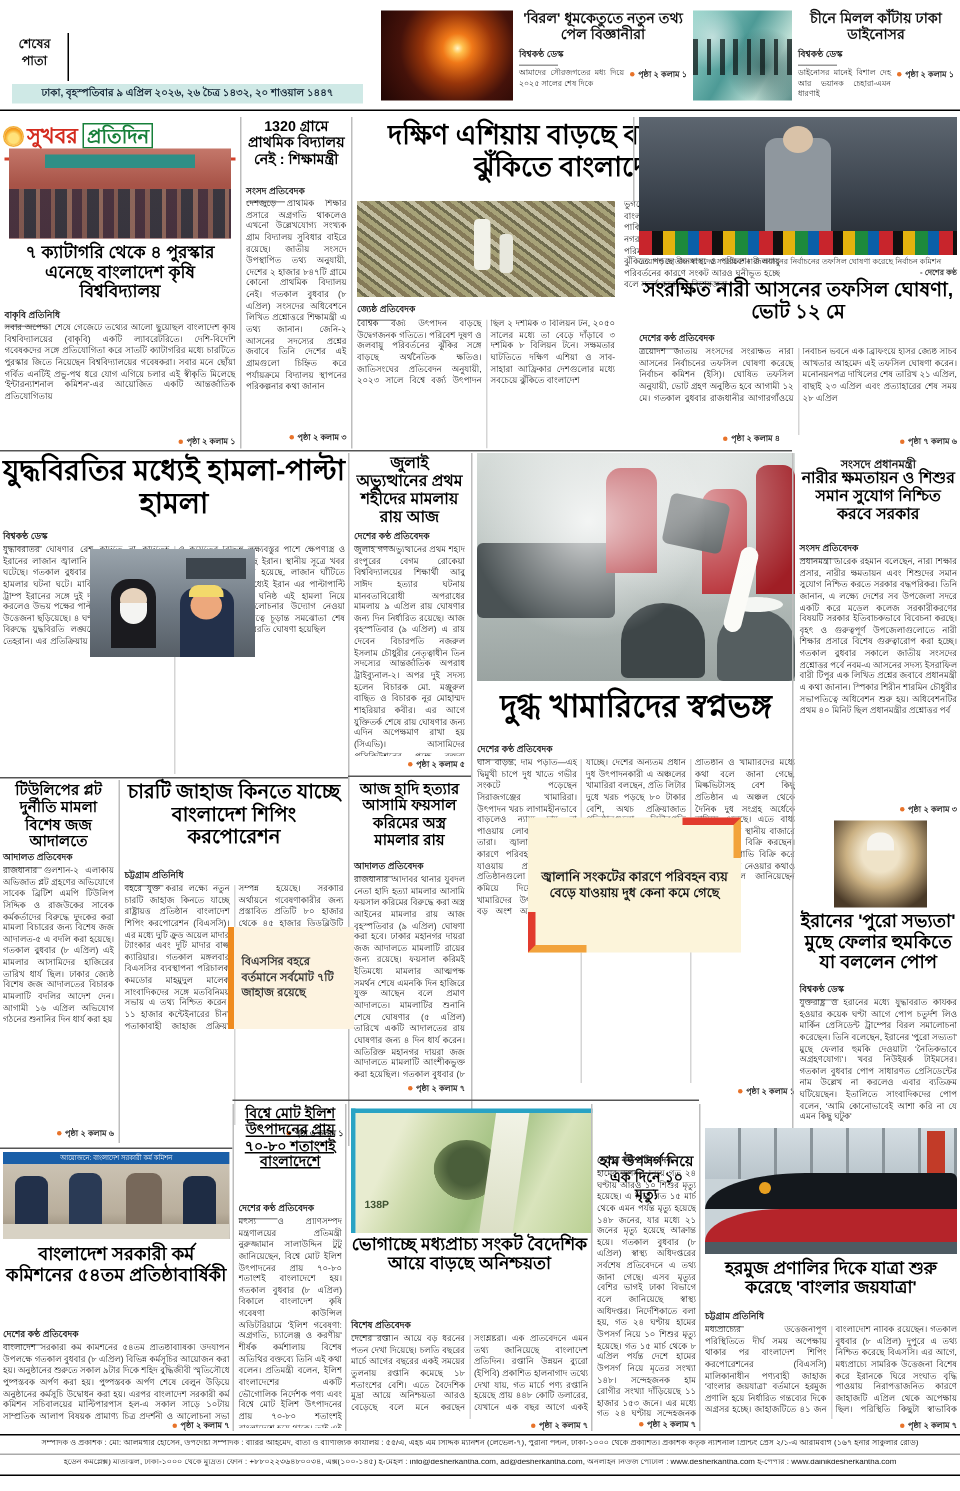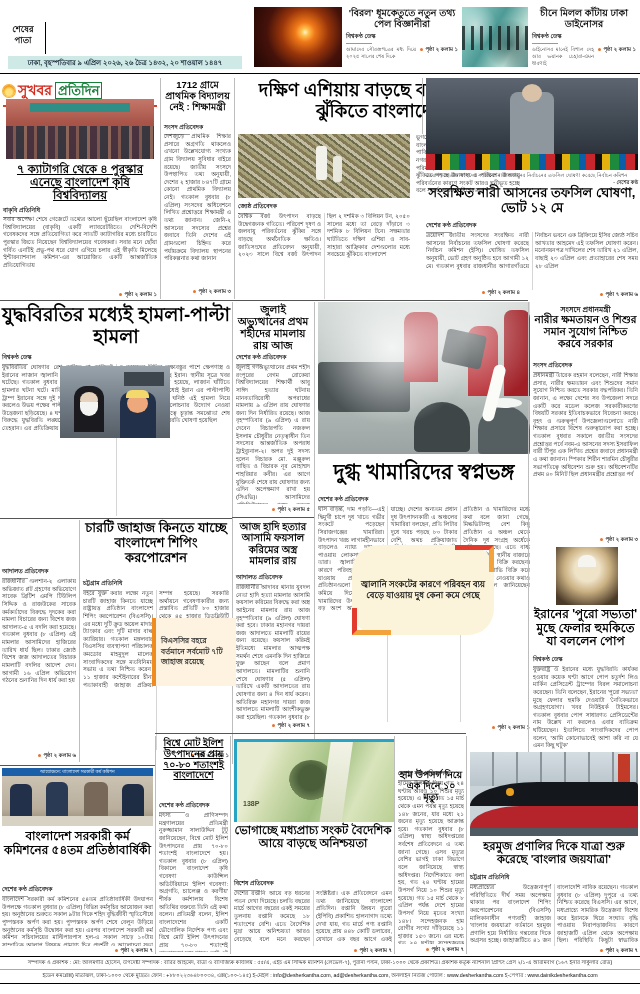--- a/index.html
+++ b/index.html
@@ -27,21 +27,21 @@
   .teaser-sn{font-size:5.2px;color:#333;text-align:justify;line-height:1.3;}
   
   #brand{border-bottom:2px dashed #d4402a;padding-bottom:2px;white-space:nowrap;}
   #brand .red{color:#d42b1e;font-size:14px;font-weight:900;}
   #brand .green{color:#17803a;font-size:13px;font-weight:900;border:1px solid #17803a;padding:0 2px;margin-left:3px;}
   .sun{display:inline-block;width:12px;height:12px;border-radius:50%;
        background:radial-gradient(circle at 50% 60%,#ffe27a 0 35%,#f6a623 60%,#e86a12 100%);
        box-shadow:0 0 0 1px #f2b13a;vertical-align:middle;margin-right:3px;}
   
   .pq{position:absolute;background:#fcf4da;z-index:3;font-weight:bold;text-align:center;
-      display:flex;align-items:center;justify-content:center;padding:6px 8px;line-height:1.35;border-radius:26px;}
+      display:flex;align-items:center;justify-content:center;padding:6px 8px;line-height:1.35;}
   .pq:before{content:"";position:absolute;top:0;right:0;width:34px;height:22px;
       border-top:5px solid #e23b2e;border-right:5px solid #f2a33c;}
   .pq:after{content:"";position:absolute;bottom:0;left:0;width:34px;height:22px;
       border-bottom:5px solid #f2a33c;border-left:5px solid #e23b2e;}
   .obox{position:absolute;background:#fdf3e0;border-left:4px solid #ef8b1f;z-index:3;
       font-size:7.5px;font-weight:bold;color:#333;display:flex;align-items:center;padding:4px 5px;line-height:1.4;text-align:left;}
   
   .strip{position:absolute;left:0;right:0;}
   
   .foot{font-size:5.3px;text-align:center;color:#111;line-height:1.1;white-space:nowrap;overflow:hidden;}
@@ -81,28 +81,28 @@
 
   <div class="hrb" style="left:0;top:73px;width:640px;height:1px;"></div>
 
   <div class="abs" id="brand" style="left:3px;top:79px;width:154px;">
     <span class="sun"></span><span class="red">সুখবর</span><span class="green">প্রতিদিন</span>
   </div>
   <div class="ph" style="left:6px;top:99px;width:148px;height:60px;background:linear-gradient(#c4776a,#a85448 40%,#93443c);">
     <div class="strip" style="top:4px;height:9px;left:24px;right:24px;background:#2f8f86;"></div>
     <div class="strip" style="bottom:0;height:55%;background:repeating-linear-gradient(90deg,#3a2e3e 0 7px,#7a5a52 7px 10px,#27323e 10px 18px,#8a6a5e 18px 21px);opacity:.85;"></div>
   </div>
-  <div class="abs hl" style="left:3px;top:163px;width:154px;font-size:11.5px;text-decoration:underline;">৭ ক্যাটাগরি থেকে ৪ পুরস্কার এনেছে বাংলাদেশ কৃষি বিশ্ববিদ্যালয়</div>
+  <div class="abs hl" style="left:3px;top:163px;width:154px;font-size:11.5px;">৭ ক্যাটাগরি থেকে ৪ পুরস্কার এনেছে বাংলাদেশ কৃষি বিশ্ববিদ্যালয়</div>
   <div class="abs byl" style="left:3px;top:205px;">বাকৃবি প্রতিনিধি</div>
   <div class="abs bd" style="left:3px;top:216px;width:154px;height:74px;">সবার অপেক্ষা শেষে গেজেটে তথ্যের আলো ছুঁয়েছিল বাংলাদেশ কৃষি বিশ্ববিদ্যালয়ের (বাকৃবি) একটি ল্যাবরেটরিতে। দেশি-বিদেশি গবেষকদের সঙ্গে প্রতিযোগিতা করে সাতটি ক্যাটাগরির মধ্যে চারটিতে পুরস্কার জিতে নিয়েছেন বিশ্ববিদ্যালয়ের গবেষকরা। সবার মনে ছোঁয়া গর্বিত এনটিই প্রভু-পথ ধরে যোগ এগিয়ে চলার এই স্বীকৃতি মিলেছে 'ইন্টারন্যাশনাল কমিশন'-এর আয়োজিত একটি আন্তর্জাতিক প্রতিযোগিতায়</div>
   <div class="abs pref" style="left:95px;top:291px;width:62px;"><span class="dot"></span><span>পৃষ্ঠা ২ কলাম ১</span></div>
 
   <div class="vr" style="left:160px;top:78px;height:221px;"></div>
 
-  <div class="abs hl" style="left:164px;top:80px;width:67px;font-size:9.5px;">1712 গ্রামে প্রাথমিক বিদ্যালয় নেই : শিক্ষামন্ত্রী</div>
+  <div class="abs hl" style="left:164px;top:80px;width:67px;font-size:9.5px;">1320 গ্রামে প্রাথমিক বিদ্যালয় নেই : শিক্ষামন্ত্রী</div>
   <div class="abs byl" style="left:164px;top:122px;">সংসদ প্রতিবেদক</div>
   <div class="abs bd" style="left:164px;top:133px;width:67px;height:152px;">দেশজুড়ে প্রাথমিক শিক্ষার প্রসারে অগ্রগতি থাকলেও এখনো উল্লেখযোগ্য সংখ্যক গ্রাম বিদ্যালয় সুবিধার বাইরে রয়েছে। জাতীয় সংসদে উপস্থাপিত তথ্য অনুযায়ী, দেশের ২ হাজার ৮৪৭টি গ্রামে কোনো প্রাথমিক বিদ্যালয় নেই। গতকাল বুধবার (৮ এপ্রিল) সংসদের অধিবেশনে লিখিত প্রশ্নোত্তরে শিক্ষামন্ত্রী এ তথ্য জানান। জেনি-২ আসনের সদস্যের প্রশ্নের জবাবে তিনি দেশের এই গ্রামগুলো চিহ্নিত করে পর্যায়ক্রমে বিদ্যালয় স্থাপনের পরিকল্পনার কথা জানান</div>
   <div class="abs pref" style="left:169px;top:288px;width:62px;"><span class="dot"></span><span>পৃষ্ঠা ২ কলাম ৩</span></div>
 
   <div class="vr" style="left:234px;top:78px;height:221px;"></div>
 
   <div class="abs hl" style="left:238px;top:80px;width:282px;font-size:18px;">দক্ষিণ এশিয়ায় বাড়ছে বর্জ্য সংকট, ঝুঁকিতে বাংলাদেশ</div>
   <div class="ph" style="left:238px;top:134px;width:172px;height:64px;background:repeating-linear-gradient(37deg,#a7a278 0 3px,#6f6b4e 3px 5px,#c2bda0 5px 8px,#857a58 8px 11px),#8f8a66;">
     <div class="abs" style="left:78px;top:12px;width:11px;height:34px;background:#f2f2ea;border-radius:3px;"></div>
     <div class="abs" style="left:95px;top:22px;width:9px;height:26px;background:#e8e8de;border-radius:3px;"></div>
@@ -178,20 +178,21 @@
   <div class="ph" style="left:556px;top:547px;width:62px;height:58px;background:radial-gradient(circle at 50% 38%,#efe3c8 0 26%,#cbb183 48%,#4a3a28 85%);">
     <div class="abs" style="left:22px;top:8px;width:18px;height:12px;background:#f6f4ee;border-radius:8px 8px 0 0;"></div>
   </div>
   <div class="abs hl" style="left:533px;top:608px;width:105px;font-size:12px;">ইরানের 'পুরো সভ্যতা' মুছে ফেলার হুমকিতে যা বললেন পোপ</div>
   <div class="abs byl" style="left:533px;top:654px;">বিশ্বকণ্ঠ ডেস্ক</div>
   <div class="abs bd" style="left:533px;top:666px;width:105px;height:86px;">যুক্তরাষ্ট্র ও ইরানের মধ্যে যুদ্ধবিরতি কার্যকর হওয়ার কয়েক ঘণ্টা আগে পোপ চতুর্দশ লিও মার্কিন প্রেসিডেন্ট ট্রাম্পের বিরল সমালোচনা করেছেন। তিনি বলেছেন, ইরানের 'পুরো সভ্যতা' মুছে ফেলার হুমকি দেওয়াটা 'নৈতিকভাবে অগ্রহণযোগ্য'। খবর নিউইয়র্ক টাইমসের। গতকাল বুধবার পোপ সাধারণত প্রেসিডেন্টের নাম উল্লেখ না করলেও এবার ব্যতিক্রম ঘটিয়েছেন। ইতালিতে সাংবাদিকদের পোপ বলেন, 'আমি কোনোভাবেই আশা করি না যে এমন কিছু ঘটুক'</div>
   <div class="abs pref" style="left:576px;top:753px;width:62px;"><span class="dot"></span><span>পৃষ্ঠা ২ কলাম ৭</span></div>
 
   <div class="hr" style="left:0;top:518px;width:232px;"></div>
 
+  <div class="abs hl" style="left:2px;top:522px;width:74px;font-size:10px;">টিউলিপের প্লট দুর্নীতি মামলা বিশেষ জজ আদালতে</div>
   <div class="abs byl" style="left:2px;top:566px;">আদালত প্রতিবেদক</div>
   <div class="abs bd" style="left:2px;top:578px;width:74px;height:172px;">রাজধানীর গুলশান-২ এলাকায় অভিজাত প্লট গ্রহণের অভিযোগে সাবেক ব্রিটিশ এমপি টিউলিপ সিদ্দিক ও রাজউকের সাবেক কর্মকর্তাদের বিরুদ্ধে দুদকের করা মামলা বিচারের জন্য বিশেষ জজ আদালত-৫ এ বদলি করা হয়েছে। গতকাল বুধবার (৮ এপ্রিল) এই মামলার আসামিদের হাজিরের তারিখ ধার্য ছিল। ঢাকার জ্যেষ্ঠ বিশেষ জজ আদালতের বিচারক মামলাটি বদলির আদেশ দেন। আগামী ১৬ এপ্রিল অভিযোগ গঠনের শুনানির দিন ধার্য করা হয়</div>
   <div class="abs pref" style="left:14px;top:752px;width:62px;"><span class="dot"></span><span>পৃষ্ঠা ২ কলাম ৬</span></div>
 
   <div class="vr" style="left:79px;top:520px;height:242px;"></div>
 
   <div class="abs hl" style="left:83px;top:521px;width:146px;font-size:13px;">চারটি জাহাজ কিনতে যাচ্ছে বাংলাদেশ শিপিং করপোরেশন</div>
   <div class="abs byl" style="left:83px;top:578px;">চট্টগ্রাম প্রতিনিধি</div>
   <div class="abs bd c2" style="left:83px;top:590px;width:146px;height:160px;">বহরে যুক্ত করার লক্ষ্যে নতুন চারটি জাহাজ কিনতে যাচ্ছে রাষ্ট্রায়ত্ত প্রতিষ্ঠান বাংলাদেশ শিপিং করপোরেশন (বিএসসি)। এর মধ্যে দুটি ক্রুড অয়েল মাদার ট্যাংকার এবং দুটি মাদার বাল্ক ক্যারিয়ার। গতকাল মঙ্গলবার বিএসসির ব্যবস্থাপনা পরিচালক কমডোর মাহমুদুল মালেক সাংবাদিকদের সঙ্গে মতবিনিময় সভায় এ তথ্য নিশ্চিত করেন। ১১ হাজার কন্টেইনারের চীনা পতাকাবাহী জাহাজ প্রক্রিয়া সম্পন্ন হয়েছে। সরকারি অর্থায়নে গবেষণাকারীর জন্য প্রস্তাবিত প্রতিটি ৮০ হাজার থেকে ৪৫ হাজার ডিডব্লিউটি সম্পন্ন এটি ক্রেতাদের অনুমোদন পেয়েছে। বাংলাদেশের পতাকাবাহী এ জাহাজ হলে বিদ্যমান চলাচল করবে। জাহাজগুলো কেনা হলে বিএসসির পরিবহন সক্ষমতা উল্লেখযোগ্যভাবে বাড়বে বলে জানান তিনি</div>
   <div class="obox" style="left:152px;top:618px;width:70px;height:60px;">বিএসসির বহরে বর্তমানে সর্বমোট ৭টি জাহাজ রয়েছে</div>

